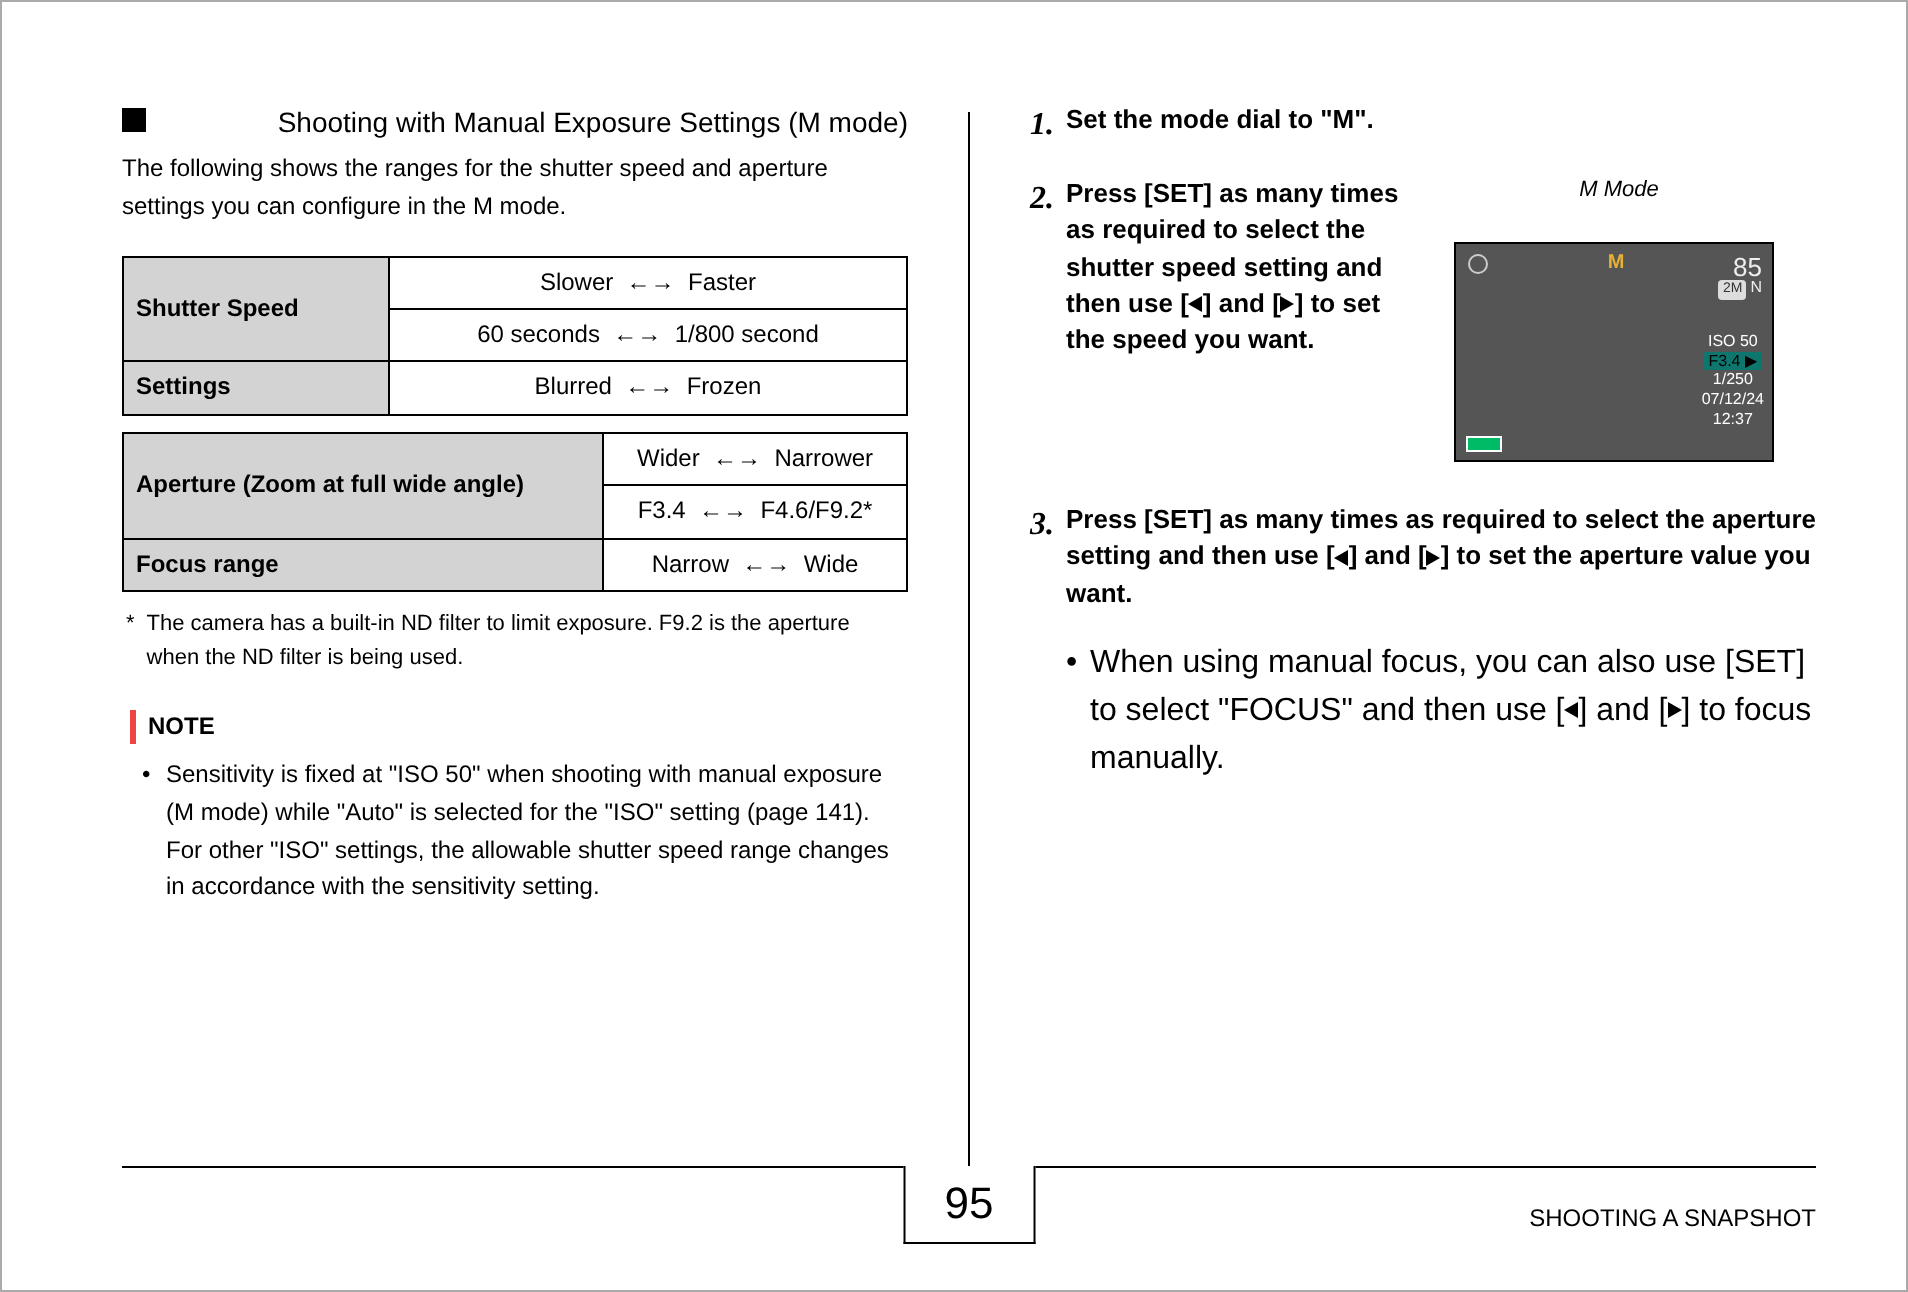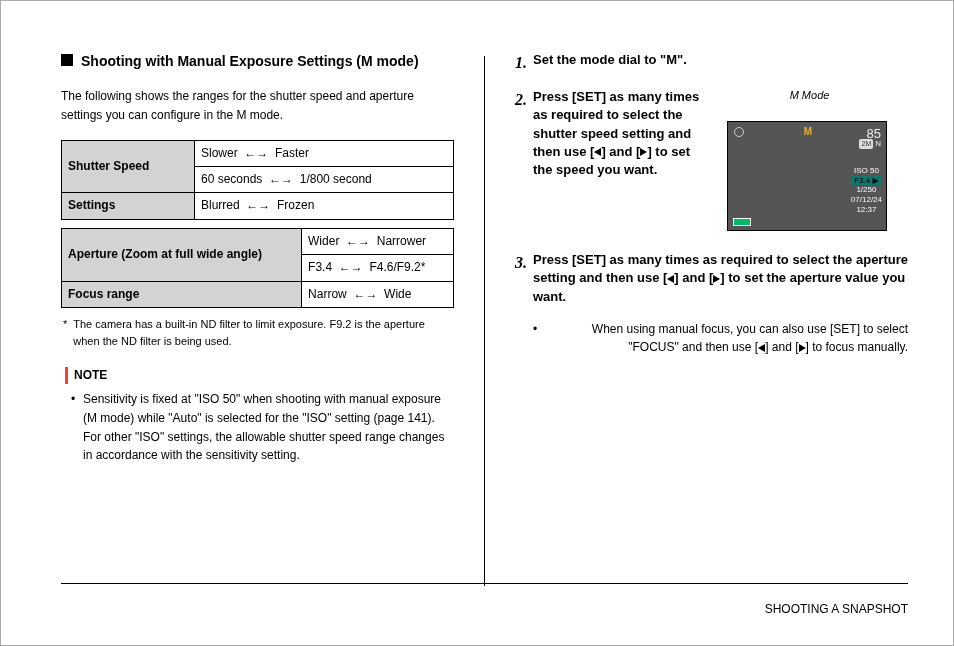--- a/index.html
+++ b/index.html
@@ -26,23 +26,24 @@
   }
   .divider-v {
     width: 1px;
     background: #000;
     margin: 5px 0 0 0;
     height: 530px;
   }
   .section-head {
     display: flex;
     align-items: flex-start;
-    font-weight: bold;
+    font-weight: normal;
     font-size: 14px;
-    margin-bottom: 16px;
+    margin-bottom: 4px;
+    justify-content: space-between;
   }
   .square {
     width: 12px;
     height: 12px;
     background: #000;
     margin-right: 8px;
     margin-top: 3px;
     flex-shrink: 0;
   }
   .intro { margin-bottom: 14px; line-height: 1.6; }
@@ -52,21 +53,21 @@
     margin-bottom: 8px;
     font-size: 12px;
   }
   td, th {
     border: 1px solid #000;
     padding: 4px 6px;
     text-align: left;
     vertical-align: middle;
   }
   .hcell { background: #d3d3d3; font-weight: bold; text-align: left; }
-  .arrow-cell { text-align: left; }
+  .arrow-cell { text-align: center; }
   .footnote {
     font-size: 11px;
     display: flex;
     gap: 6px;
     margin-bottom: 18px;
     line-height: 1.5;
     padding-left: 2px;
   }
   .note-block { margin-left: 4px; }
   .note-head {
@@ -125,26 +126,25 @@
   .sc-right-vals div { line-height:1.2; }
   .sc-iso { color:#fff; }
   .sc-fstop { background:#0f766e; color:#000; padding:0 2px; display:inline-block; }
   .sc-shutter { color:#fff; }
   .sc-date { color:#fff; }
   .sc-batt { position:absolute; left:5px; bottom:4px; width:18px; height:8px; background:#0b6; border:1px solid #fff; }
   .labels-bottom { text-align: right; font-style: italic; font-size: 11px; margin-top: 4px; }
   .labels-bottom div { line-height: 1.3; }
 
   .sub-bullet {
-    font-size: 12px;
+    font-size: 16px;
     padding-left: 30px;
     line-height: 1.5;
     position: relative;
     margin-top: 6px;
-    text-align: right;
   }
   .sub-bullet::before {
     content: "•";
     position: absolute;
     left: 18px;
   }
 
   
   .tri-left::before {
     content:""; display:inline-block; width:0; height:0;
@@ -306,14 +306,15 @@
         <span>Press [SET] as many times as required to select the aperture setting and then use [</span><span class="tri-left"></span><span>] and [</span><span class="tri-right"></span><span>] to set the aperture value you want.</span>
       </span>
     </div>
     <div class="sub-bullet">
       <span>When using manual focus, you can also use [SET] to select "FOCUS" and then use [</span><span class="tri-left"></span><span>] and [</span><span class="tri-right"></span><span>] to focus manually.</span>
     </div>
   </div>
 </div>
 
 <div class="footer">
+  <div class="page-num-box">95</div>
   <div class="footer-right">SHOOTING A SNAPSHOT</div>
 </div>
 
 </body></html>

